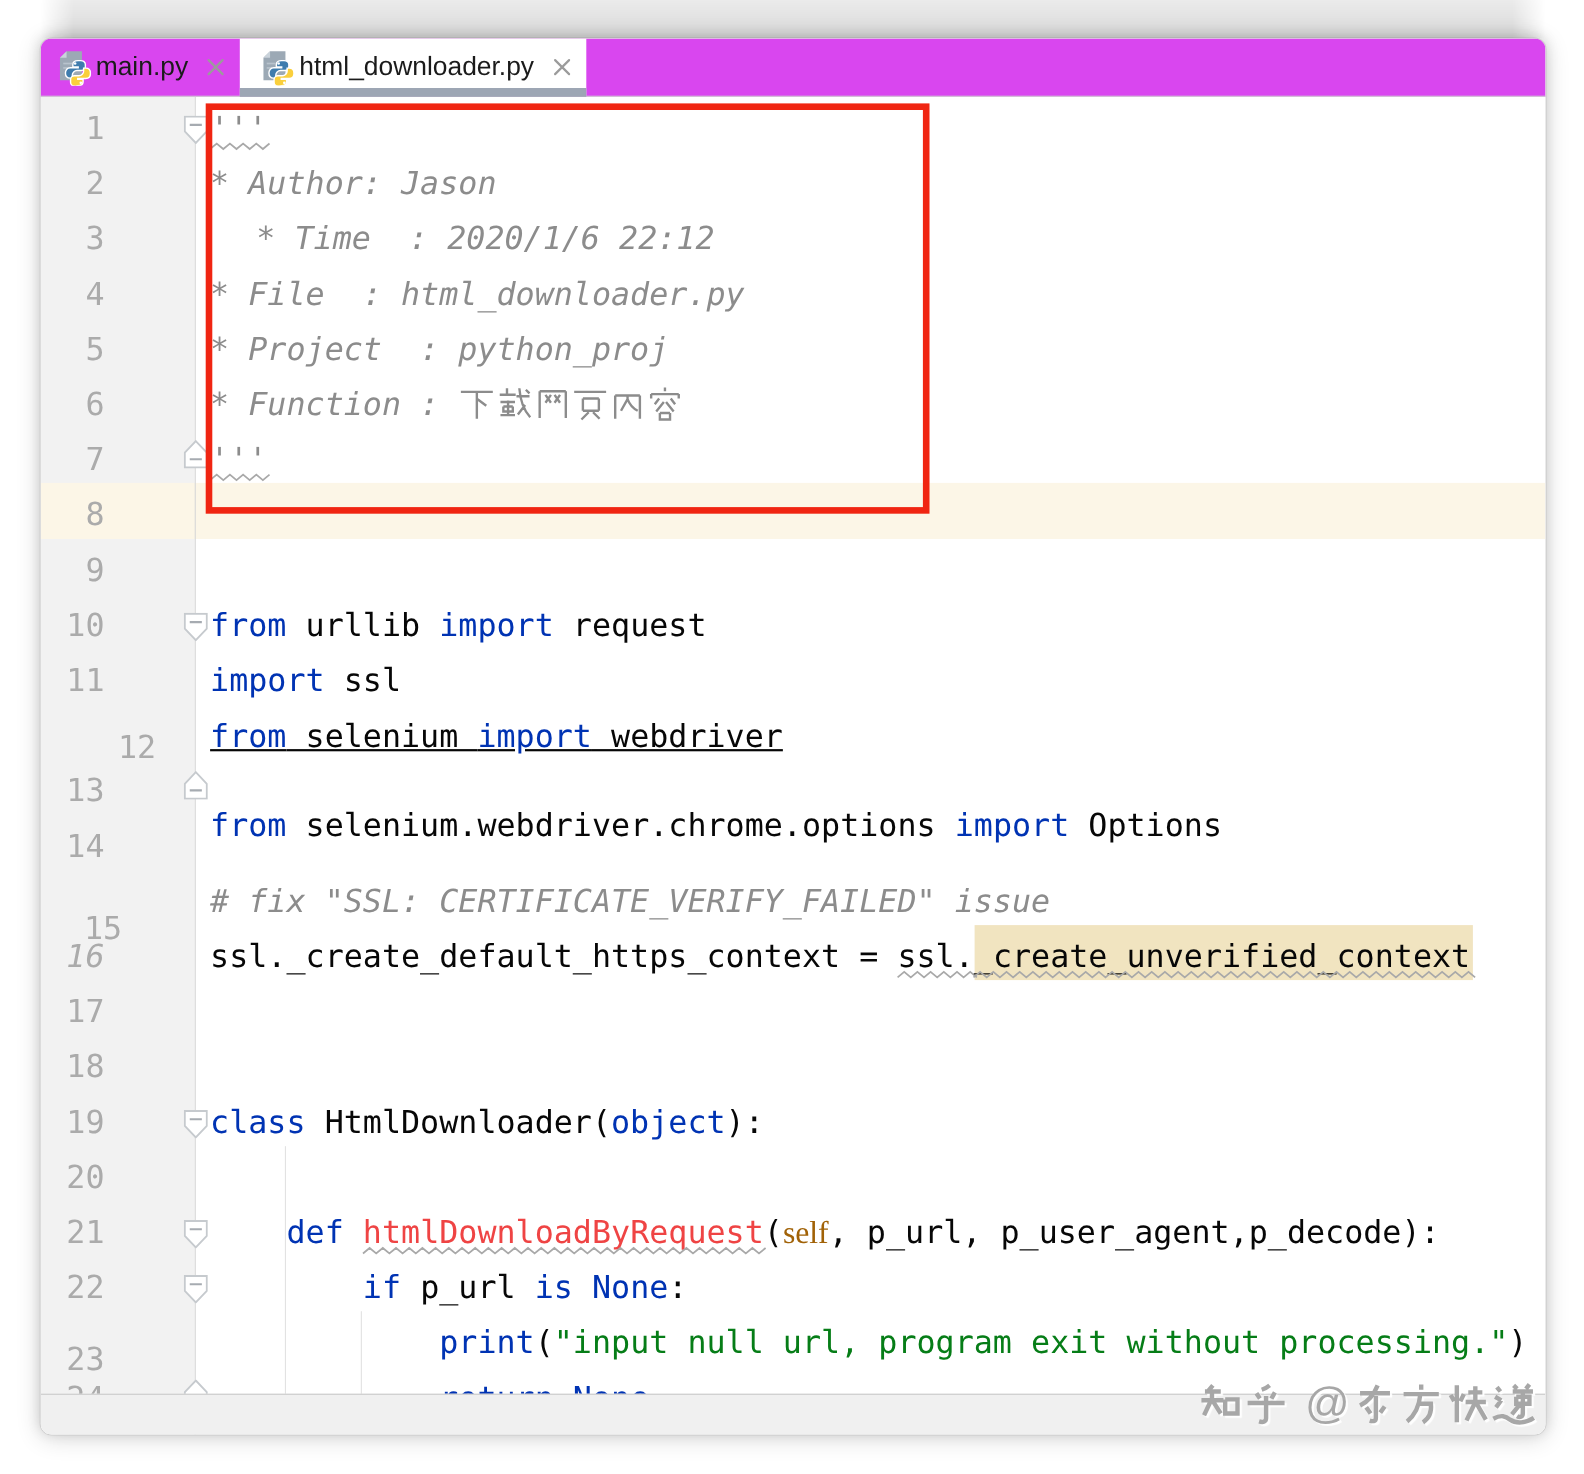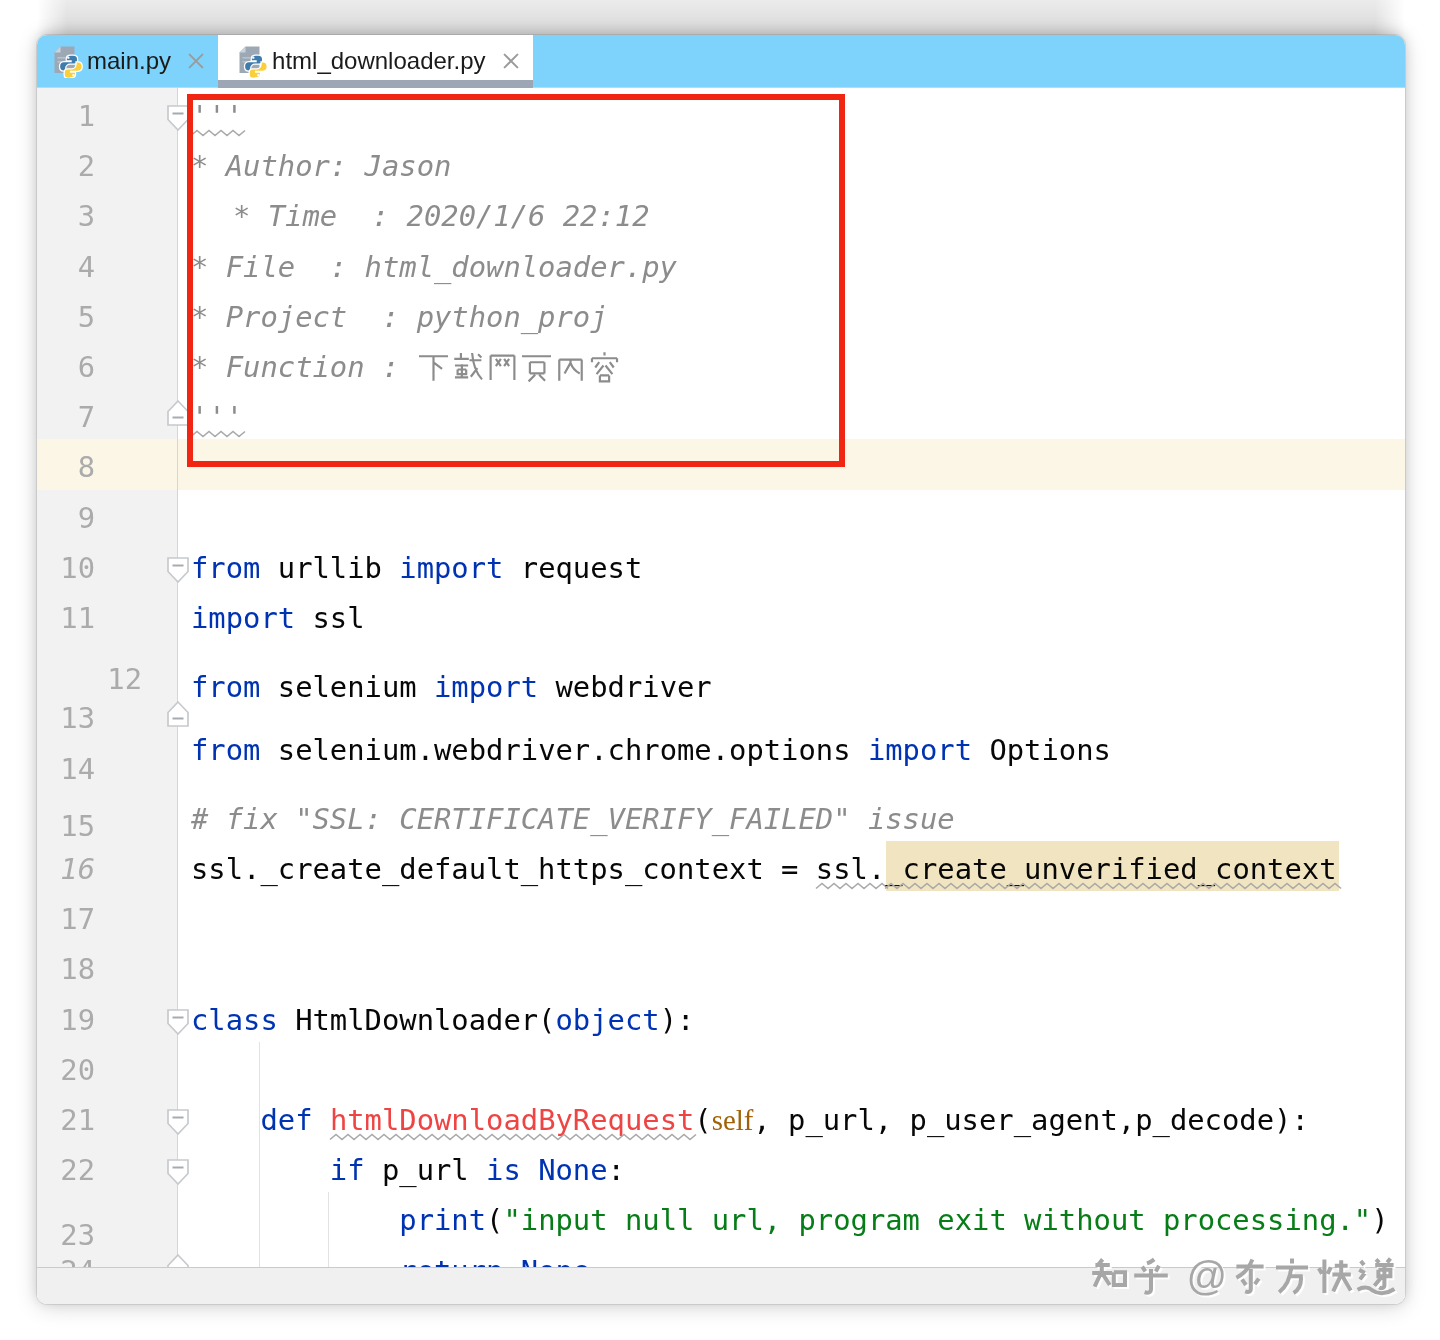--- a/index.html
+++ b/index.html
@@ -1,20 +1,20 @@
 <!DOCTYPE html>
 <html><head>
 <meta charset="utf-8">
 <style>
   html,body{margin:0;padding:0;}
   body{width:1440px;height:1340px;background:#ffffff;overflow:hidden;position:relative;font-family:"Liberation Sans",sans-serif;}
   .window{position:absolute;left:37px;top:35px;width:1368px;height:1269px;background:#ffffff;border-radius:10px;
     box-shadow:0 0 0 1px rgba(0,0,0,0.085),0 -2px 12px rgba(0,0,0,0.13),0 3px 22px rgba(0,0,0,0.16);overflow:hidden;}
   
-  .tabbar{position:absolute;left:0;top:0;right:0;height:52px;background:#7dd3fc;border-bottom:1px solid #D2D2D2;display:flex;z-index:2;}
+  .tabbar{position:absolute;left:0;top:0;right:0;height:52px;background:#d946ef;border-bottom:1px solid #D2D2D2;display:flex;z-index:2;}
   .tab{display:flex;align-items:center;height:100%;box-sizing:border-box;position:relative;flex:0 0 auto;}
   .tab .ficon{width:33px;height:33px;margin-right:4px;flex:0 0 auto;}
   .tab-label{font-size:24px;color:#1b1b1b;white-space:pre;}
   .closex{width:20px;height:20px;margin-left:15px;flex:0 0 auto;}
   .tab.active{background:#ffffff;}
   .tab.active::after{content:"";position:absolute;left:0;right:0;bottom:-1px;height:8px;background:#9DA6B4;}
   
   .editor{position:absolute;top:53px;left:0;right:0;bottom:0;background:#fff;overflow:hidden;}
   .gutterbg{position:absolute;left:0;top:0;width:140px;height:100%;background:#F2F2F2;z-index:1;}
   .caretrow{position:absolute;left:0;right:0;top:351.4px;height:50.2px;background:#FCF6E7;z-index:2;}
@@ -146,21 +146,21 @@
         <div class="lnum" style="top: 203.8px;">5</div>
         <div class="lnum" style="top: 254px;">6</div>
         <div class="lnum" style="top: 304.2px;">7</div>
         <div class="lnum" style="top: 354.4px;">8</div>
         <div class="lnum" style="top: 404.6px;">9</div>
         <div class="lnum" style="top: 454.8px;">10</div>
         <div class="lnum" style="top: 505px;">11</div>
         <div class="lnum" style="top: 566px; margin-left: 47px;">12</div>
         <div class="lnum" style="top: 605.4px;">13</div>
         <div class="lnum" style="top: 655.6px;">14</div>
-        <div class="lnum" style="top: 713px;">15</div>
+        <div class="lnum" style="top: 731px; padding-left: 16px;">15</div>
         <div class="lnum" style="top: 756px; font-style: italic;">16</div>
         <div class="lnum" style="top: 806.2px;">17</div>
         <div class="lnum" style="top: 856.4px;">18</div>
         <div class="lnum" style="top: 906.6px;">19</div>
         <div class="lnum" style="top: 956.8px;">20</div>
         <div class="lnum" style="top: 1007px;">21</div>
         <div class="lnum" style="top: 1057.2px;">22</div>
         <div class="lnum" style="top: 1078px; margin-top: 44px;">23</div>
         <div class="lnum" style="top: 1157.6px;">24</div>
       </div>
@@ -211,21 +211,21 @@
             </svg><svg class="cjkg" viewBox="0 0 100 100">
               <use href="#g-容" stroke-width="6.6"></use>
             </svg></span></div>
         <div class="codeline" style="top: 304.2px;"><span class="doc sq">'''<svg class="sqsvg" width="52" height="8">
               <path d="M0,6.5 L6,1.5 L12,6.5 L18,1.5 L24,6.5 L30,1.5 L36,6.5 L42,1.5 L48,6.5 L54,1.5" stroke="#A9A9A9" stroke-width="1.6" fill="none"></path>
             </svg></span></div>
         <div class="codeline" style="top: 354.4px;"></div>
         <div class="codeline" style="top: 404.6px;"></div>
         <div class="codeline" style="top: 454.8px;"><span class="kw">from</span><span class="pl"> urllib </span><span class="kw">import</span><span class="pl"> request</span></div>
         <div class="codeline" style="top: 505px;"><span class="kw">import</span><span class="pl"> ssl</span></div>
-        <div class="codeline" style="top: 574px;"><span class="kw">from</span><span class="pl"> selenium </span><span class="kw">import</span><span class="pl"> webdriver</span></div>
+        <div class="codeline" style="top: 556px; text-decoration: underline;"><span class="kw">from</span><span class="pl"> selenium </span><span class="kw">import</span><span class="pl"> webdriver</span></div>
         <div class="codeline" style="top: 605.4px; margin-top: 32px;"><span class="kw">from</span><span class="pl"> selenium.webdriver.chrome.options </span><span class="kw">import</span><span class="pl"> Options</span></div>
         <div class="codeline" style="top: 655.6px;"></div>
         <div class="codeline" style="top: 705.8px;"><span class="com"># fix "SSL: CERTIFICATE_VERIFY_FAILED" issue</span></div>
         <div class="codeline" style="top: 756px;"><span class="pl">ssl._create_default_https_context = </span><span class="pl sq">ssl.<svg class="sqsvg" width="69" height="8">
               <path d="M0,6.5 L6,1.5 L12,6.5 L18,1.5 L24,6.5 L30,1.5 L36,6.5 L42,1.5 L48,6.5 L54,1.5 L60,6.5 L66,1.5 L72,6.5" stroke="#A9A9A9" stroke-width="1.6" fill="none"></path>
             </svg></span><span class="pl sq hl">_create_unverified_context<svg class="sqsvg" width="451" height="8">
               <path d="M0,6.5 L6,1.5 L12,6.5 L18,1.5 L24,6.5 L30,1.5 L36,6.5 L42,1.5 L48,6.5 L54,1.5 L60,6.5 L66,1.5 L72,6.5 L78,1.5 L84,6.5 L90,1.5 L96,6.5 L102,1.5 L108,6.5 L114,1.5 L120,6.5 L126,1.5 L132,6.5 L138,1.5 L144,6.5 L150,1.5 L156,6.5 L162,1.5 L168,6.5 L174,1.5 L180,6.5 L186,1.5 L192,6.5 L198,1.5 L204,6.5 L210,1.5 L216,6.5 L222,1.5 L228,6.5 L234,1.5 L240,6.5 L246,1.5 L252,6.5 L258,1.5 L264,6.5 L270,1.5 L276,6.5 L282,1.5 L288,6.5 L294,1.5 L300,6.5 L306,1.5 L312,6.5 L318,1.5 L324,6.5 L330,1.5 L336,6.5 L342,1.5 L348,6.5 L354,1.5 L360,6.5 L366,1.5 L372,6.5 L378,1.5 L384,6.5 L390,1.5 L396,6.5 L402,1.5 L408,6.5 L414,1.5 L420,6.5 L426,1.5 L432,6.5 L438,1.5 L444,6.5 L450,1.5 L456,6.5" stroke="#A9A9A9" stroke-width="1.6" fill="none"></path>
             </svg></span></div>
         <div class="codeline" style="top: 806.2px;"></div>
         <div class="codeline" style="top: 856.4px;"></div>

